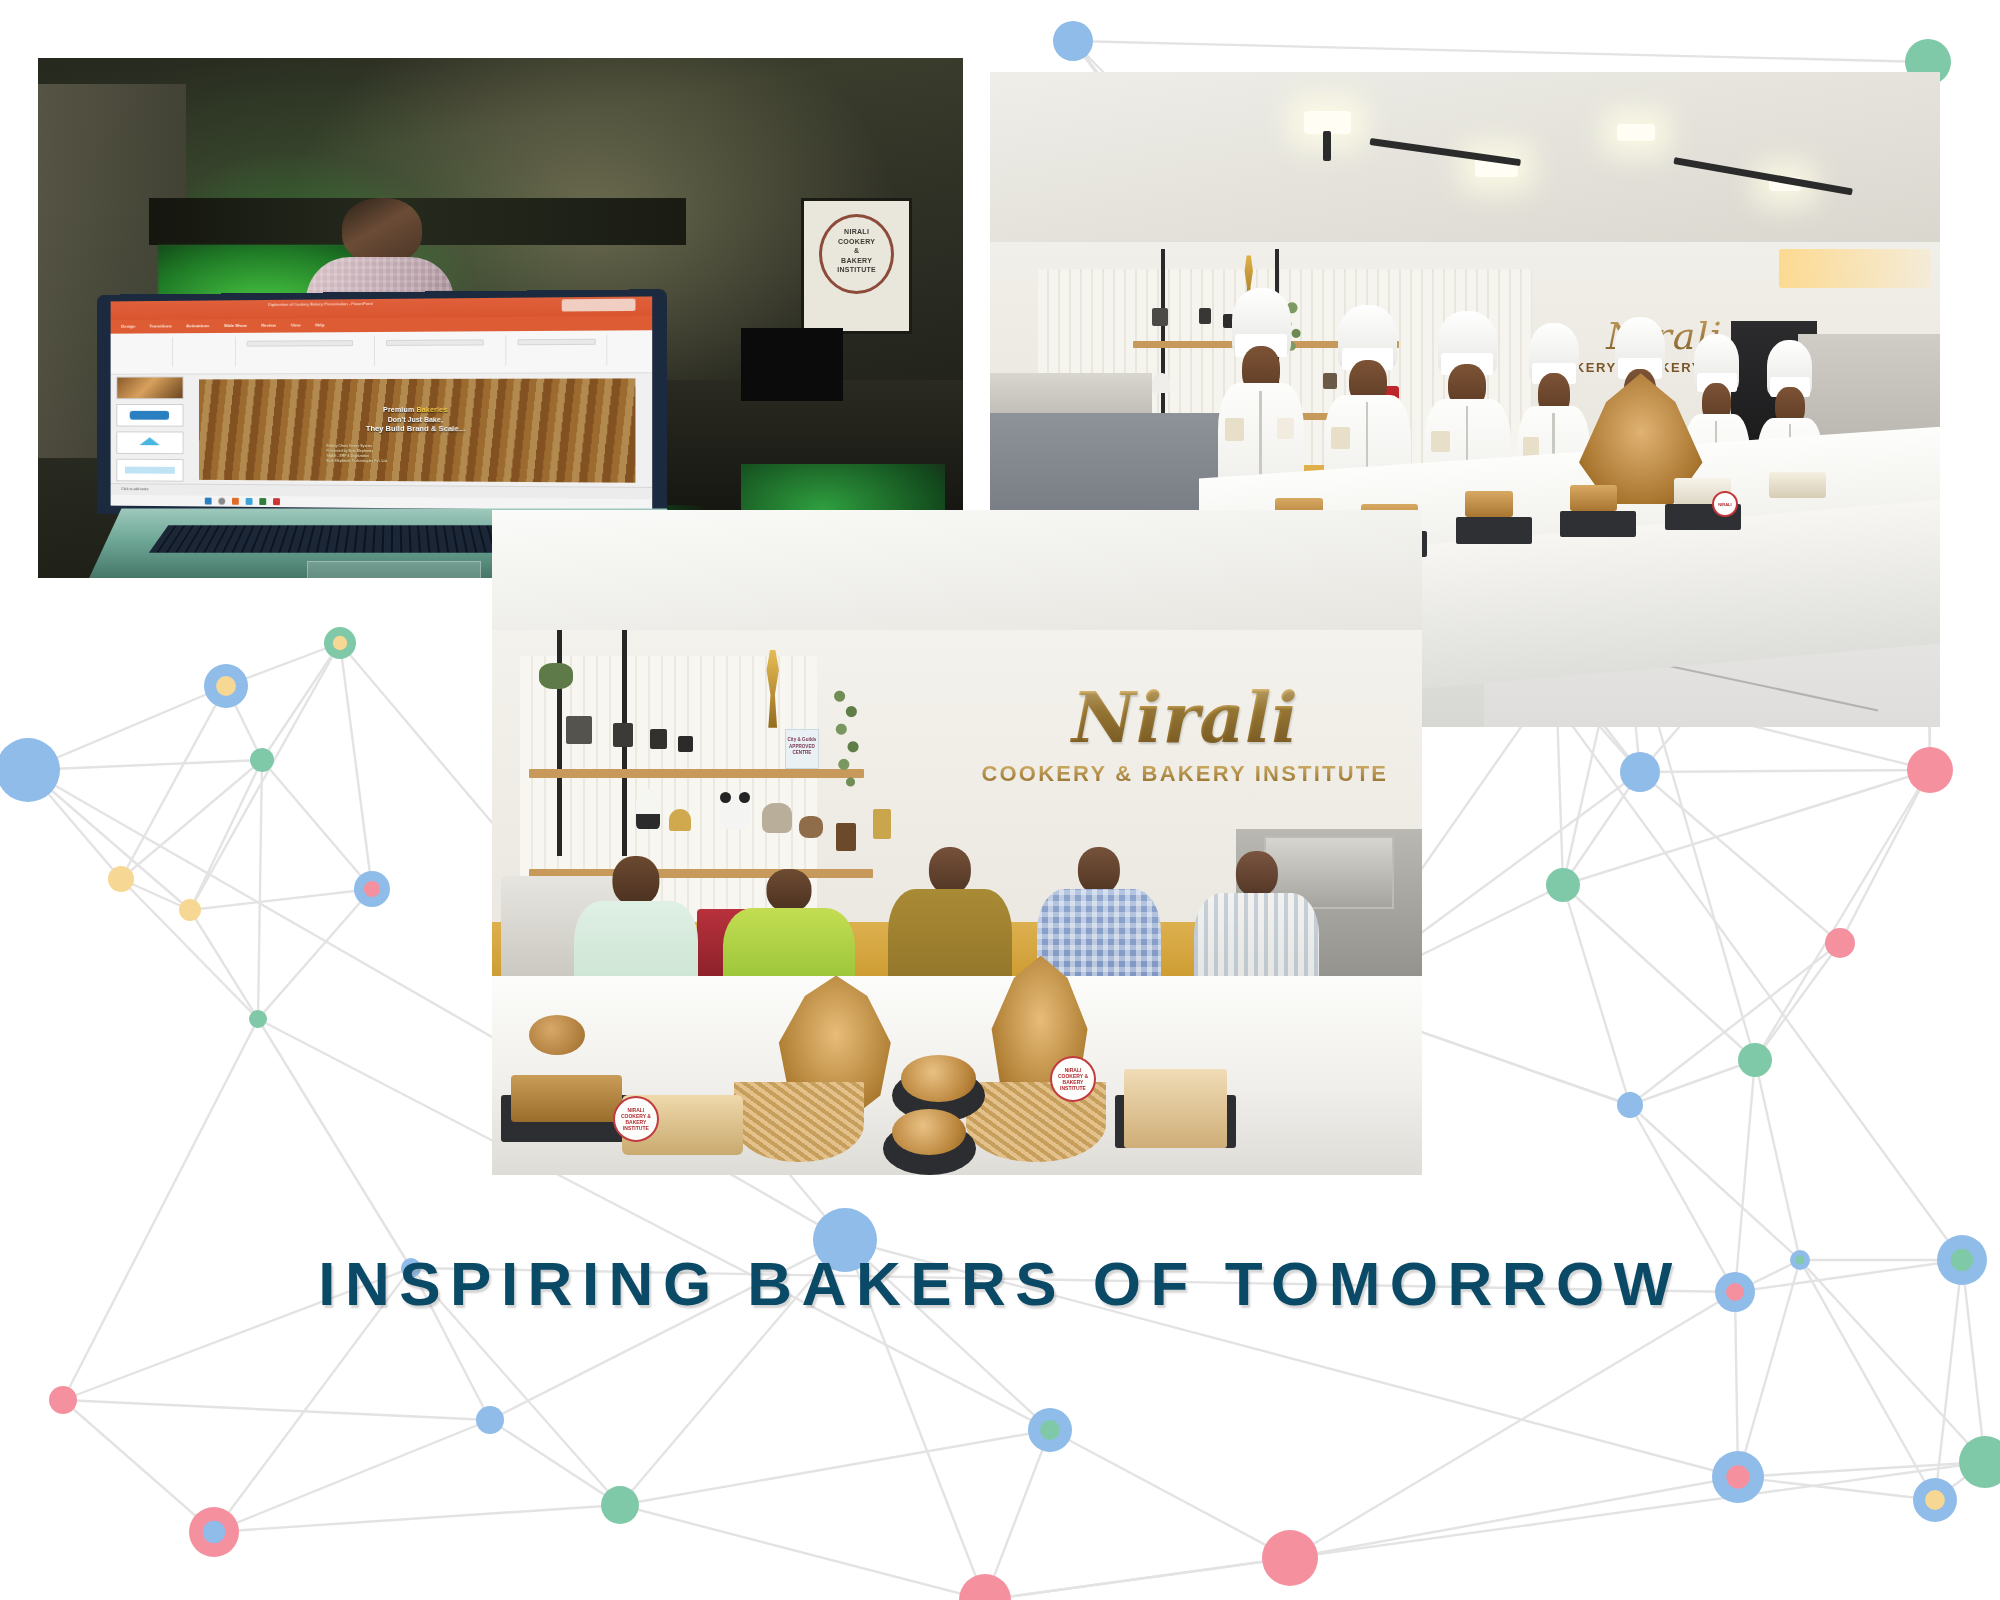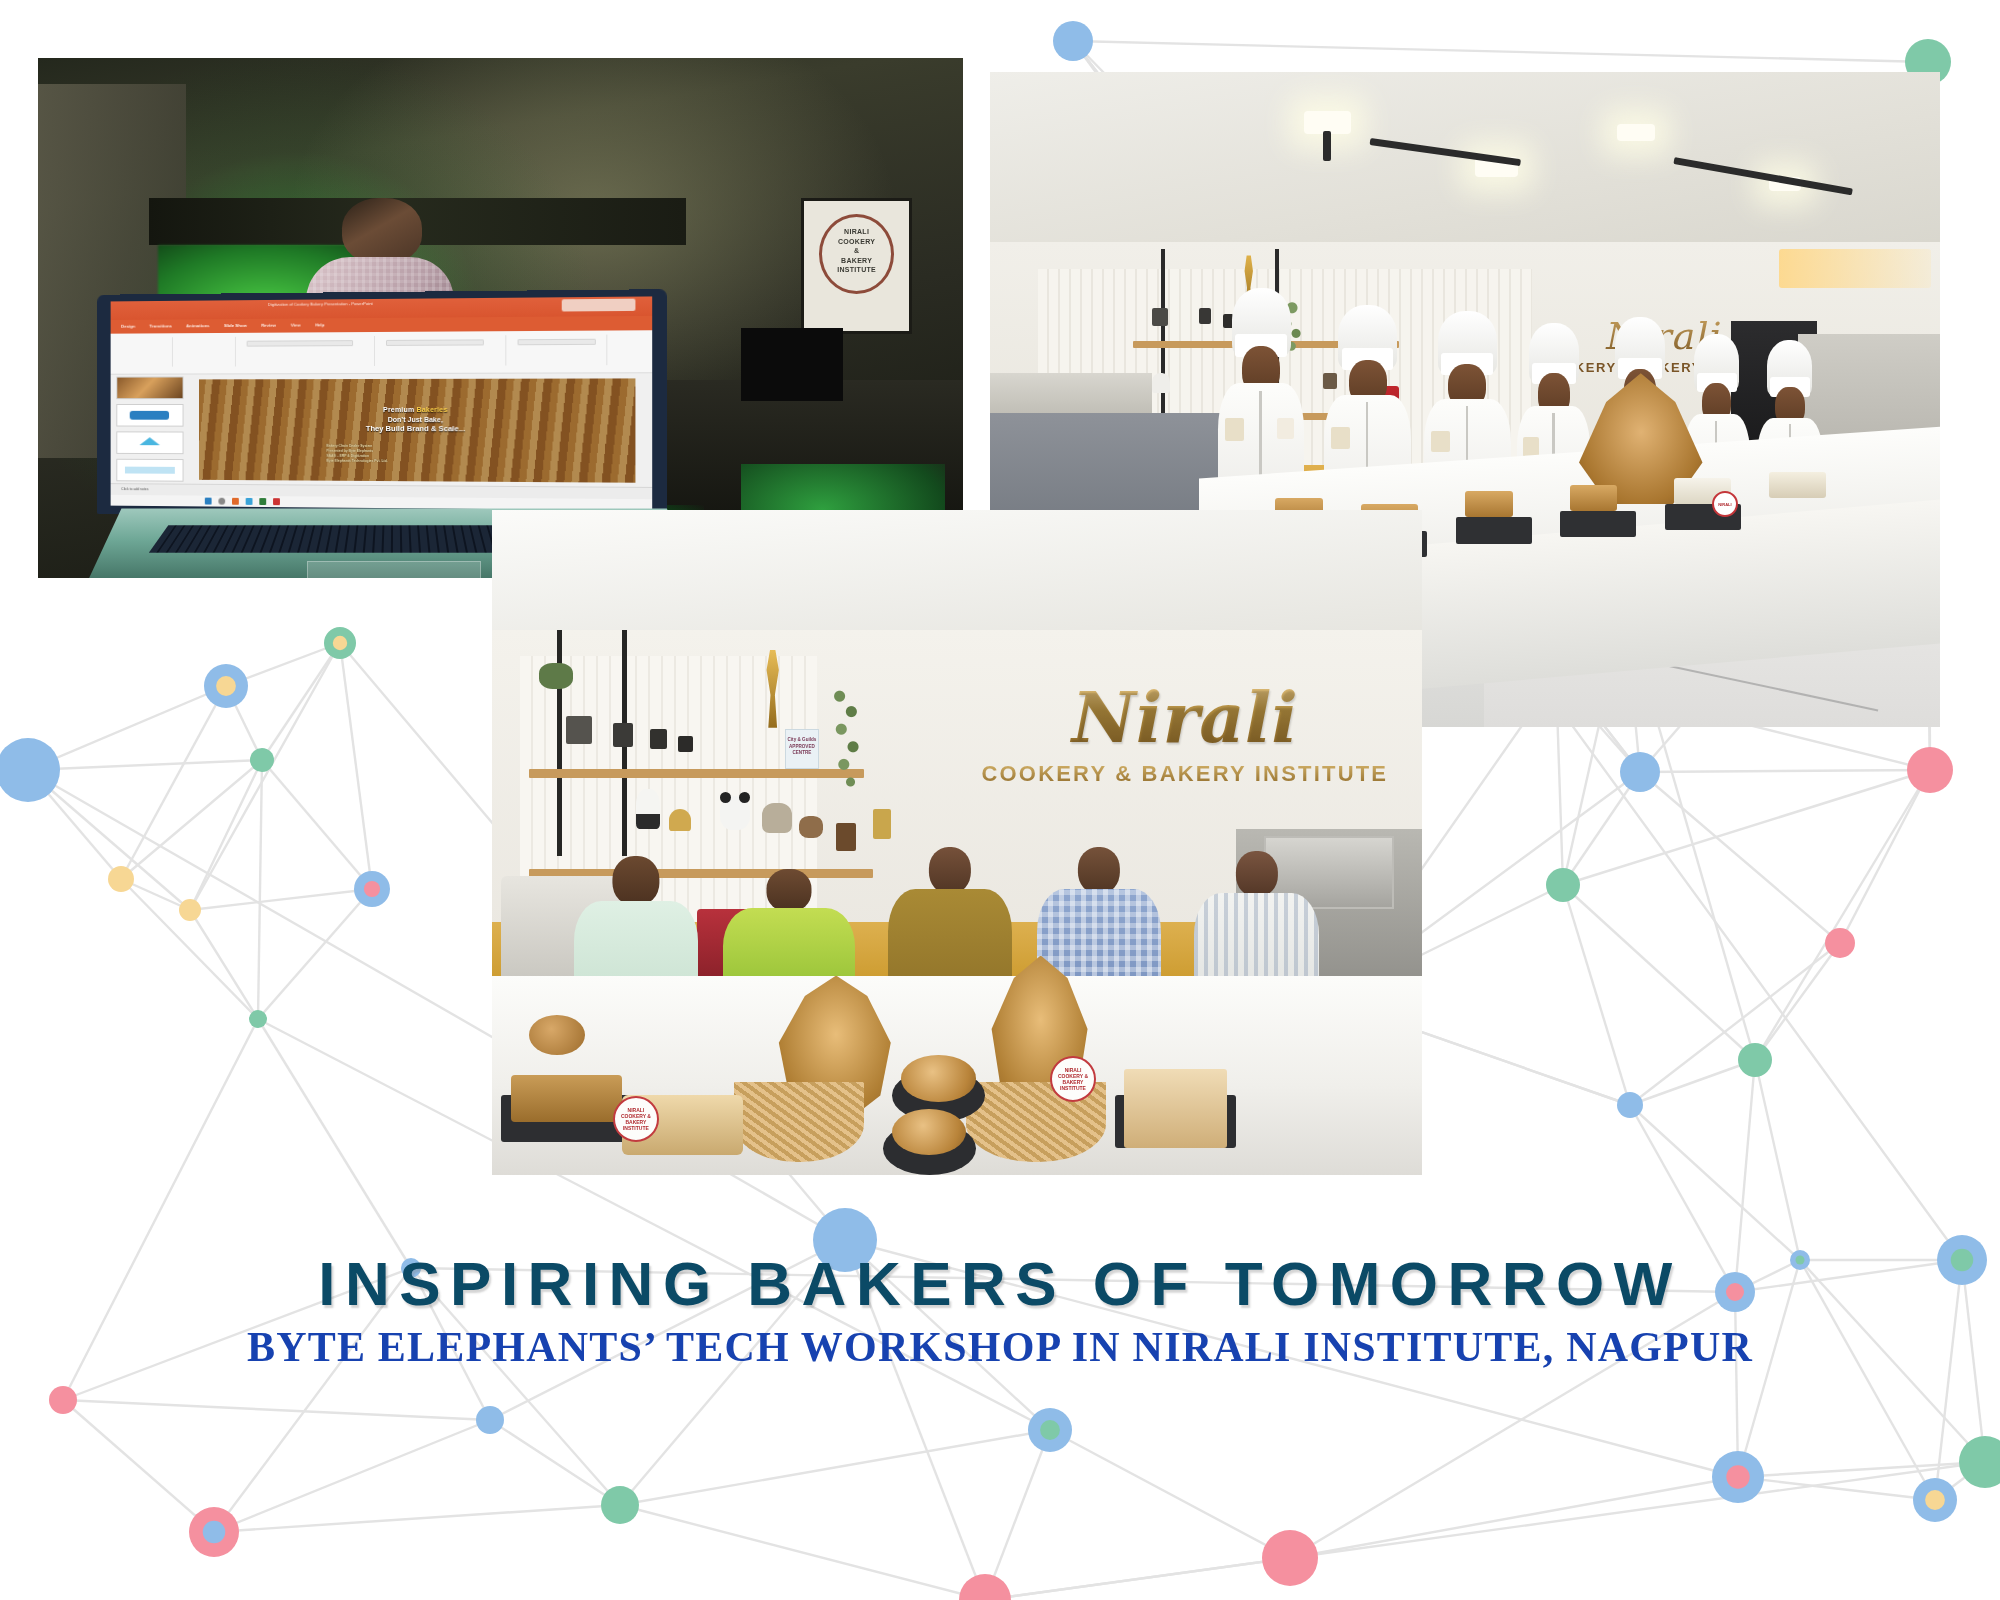--- a/index.html
+++ b/index.html
@@ -999,14 +999,13 @@
       <div class="p3-bread" style="left:4%;top:76%;width:6%;height:6%;background:radial-gradient(circle at 40% 35%,#d8a868,#9d6c2b);border-radius:50%"></div>
       <div class="bread-logo" style="left:13%;bottom:5%">NIRALI COOKERY &amp; BAKERY INSTITUTE</div>
       <div class="bread-logo" style="left:60%;bottom:11%">NIRALI COOKERY &amp; BAKERY INSTITUTE</div>
     </div>
   </div>
 
 </div>
 
 <div id="headline">
   <div class="main">INSPIRING BAKERS OF TOMORROW</div>
-  <div class="sub">BYTE ELEPHANTS’ TECH WORKSHOP IN NIRALI INSTITUTE, NAGPUR</div>
 </div>
 
 </body></html>

